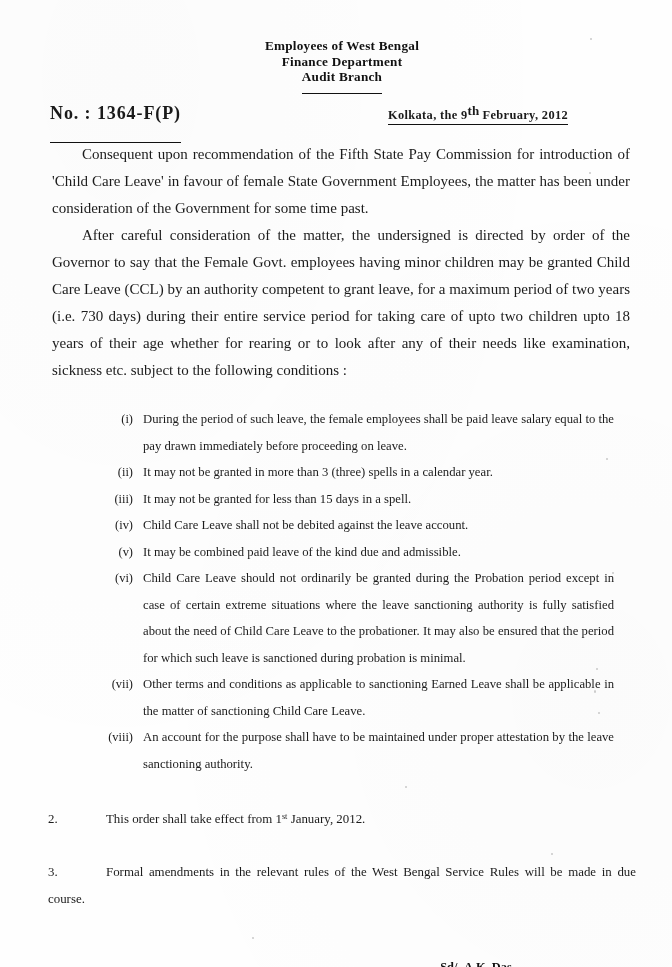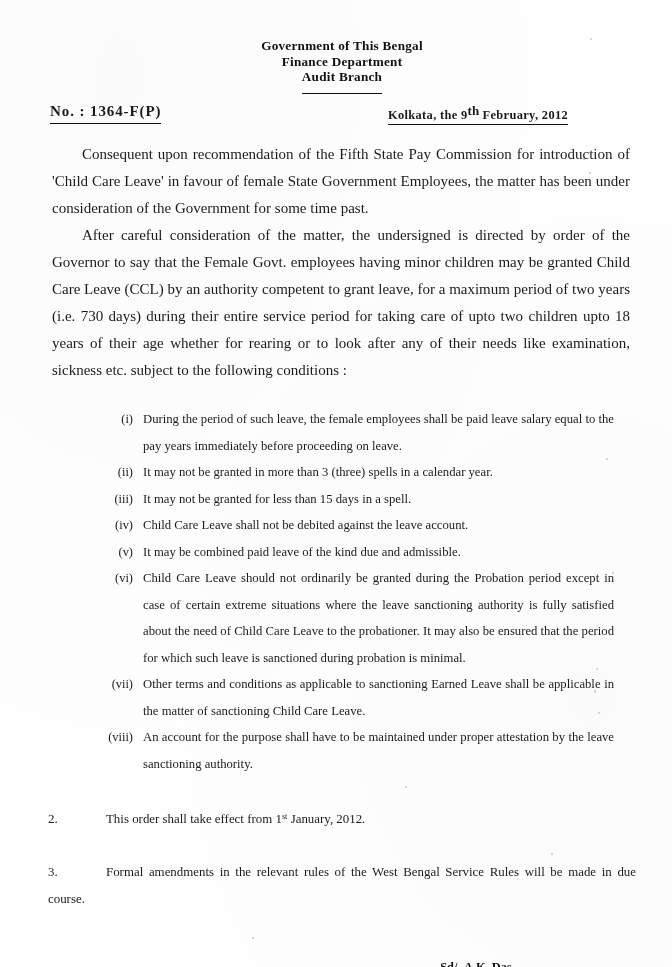--- a/index.html
+++ b/index.html
@@ -60,24 +60,24 @@
     position: relative;
     height: 26px;
     margin-top: 9px;
   }
   .memo-no {
     position: absolute;
     left: 2px;
     top: 0;
     font-family: "Liberation Serif", serif;
     font-weight: bold;
-    font-size: 15px;
+    font-size: 18px;
     letter-spacing: 0.9px;
     border-bottom: 1.3px solid #111;
-    padding-bottom: 3px;
+    padding-bottom: 18px;
     white-space: pre;
   }
   .memo-date {
     position: absolute;
     left: 340px;
     top: 0;
     font-family: "Liberation Serif", serif;
     font-weight: bold;
     font-size: 12.4px;
     letter-spacing: 0.35px;
@@ -201,40 +201,40 @@
   <div class="speck" style="left:596px;top:668px;width:2px;height:2px;"></div>
   <div class="speck" style="left:594px;top:690px;width:2px;height:3px;"></div>
   <div class="speck" style="left:598px;top:712px;width:2px;height:2px;"></div>
   <div class="speck" style="left:405px;top:786px;width:2px;height:2px;"></div>
   <div class="speck" style="left:252px;top:937px;width:2px;height:2px;"></div>
   <div class="speck" style="left:551px;top:853px;width:2px;height:2px;"></div>
 
   <div class="content">
 
     <div class="letterhead">
-      <span class="ln">Government of This Bengal</span>
+      <span class="ln">Employees of West Bengal</span>
       <span class="ln">Finance Department</span>
       <span class="ln"><span class="underlined">Audit Branch</span></span>
     </div>
 
     <div class="numline">
       <span class="memo-no">No. : 1364-F(P)</span>
       <span class="memo-date"><span>Kolkata, the 9</span><sup>th</sup><span> February, 2012</span></span>
     </div>
 
 
     <p class="para first"><span class="ind"></span><span>Consequent upon recommendation of the Fifth State Pay Commission for introduction of 'Child Care Leave' in favour of female State Government Employees, the matter has been under consideration of the Government for some time past.</span></p>
 
     <p class="para"><span class="ind"></span><span>After careful consideration of the matter, the undersigned is directed by order of the Governor to say that the Female Govt. employees having minor children may be granted Child Care Leave (CCL) by an authority competent to grant leave, for a maximum period of two years (i.e. 730 days) during their entire service period for taking care of upto two children upto 18 years of their age whether for rearing or to look after any of their needs like examination, sickness etc. subject to the following conditions :</span></p>
 
     <div class="conds">
 
       <div class="cond">
         <span class="marker">(i)</span>
-        <span class="txt">During the period of such leave, the female employees shall be paid leave salary equal to the pay years immediately before proceeding on leave.</span>
+        <span class="txt">During the period of such leave, the female employees shall be paid leave salary equal to the pay drawn immediately before proceeding on leave.</span>
       </div>
 
       <div class="cond single">
         <span class="marker">(ii)</span>
         <span class="txt">It may not be granted in more than 3 (three) spells in a calendar year.</span>
       </div>
 
       <div class="cond single">
         <span class="marker">(iii)</span>
         <span class="txt">It may not be granted for less than 15 days in a spell.</span>

